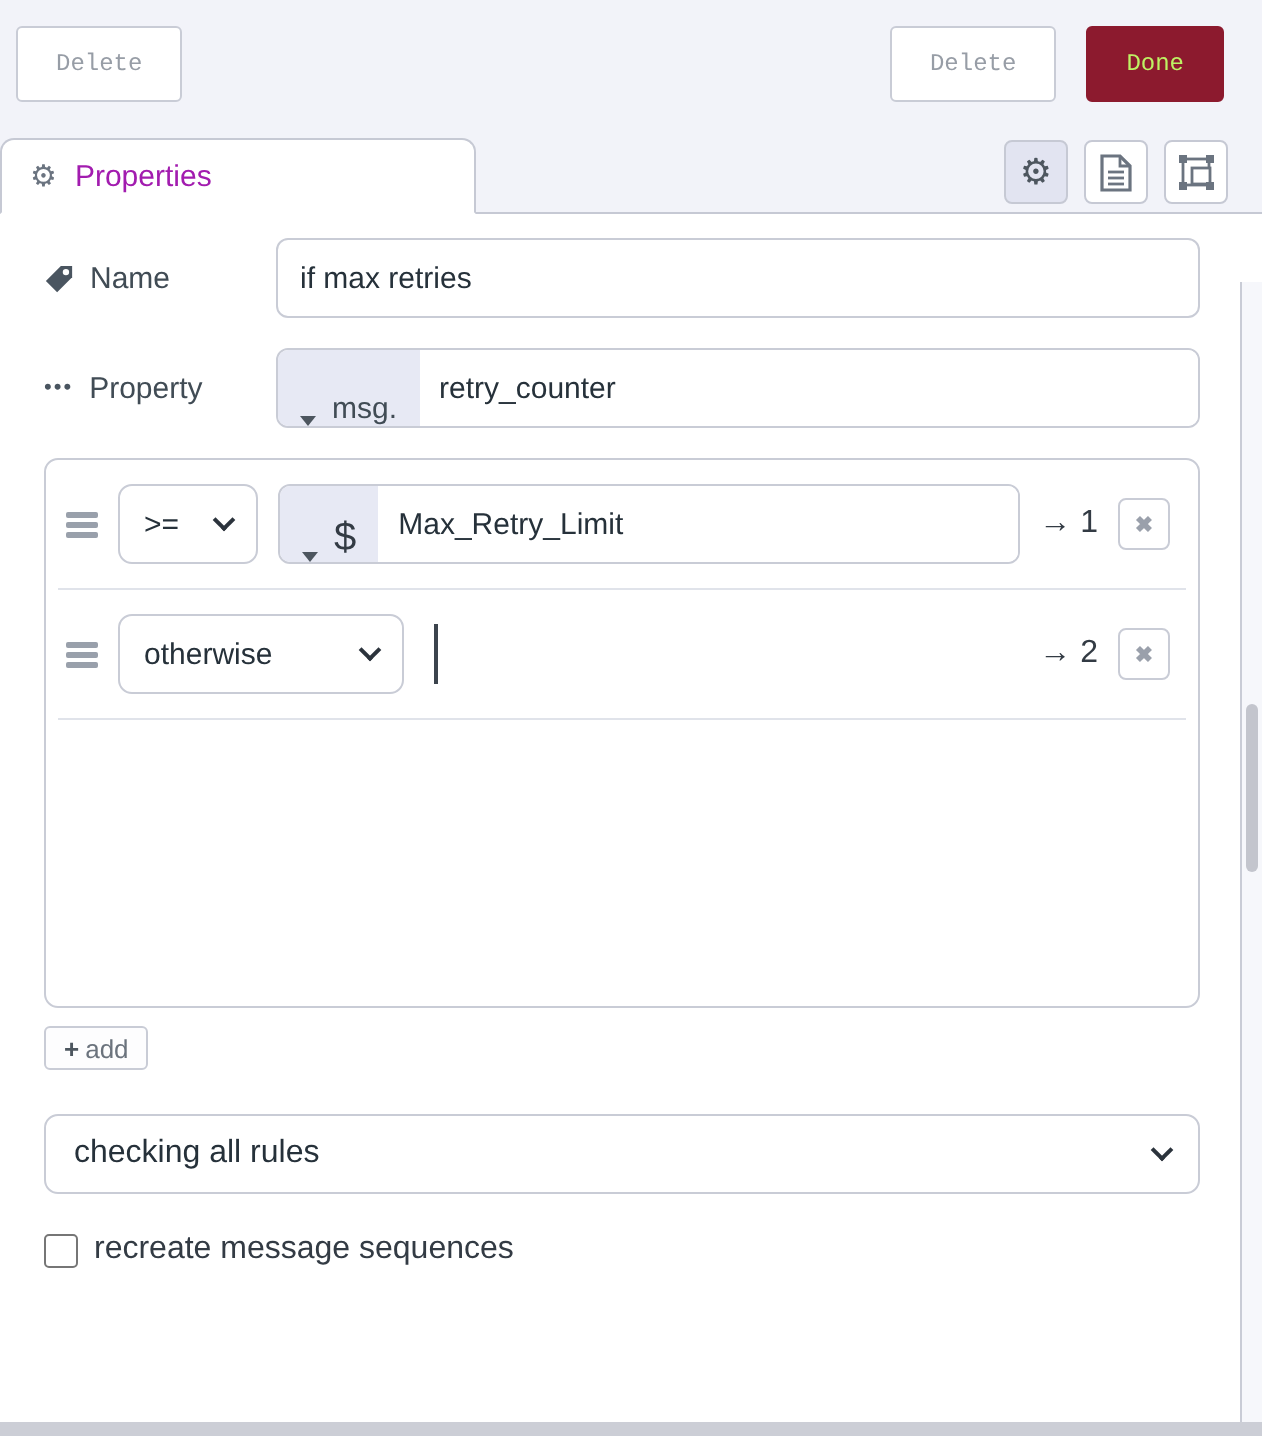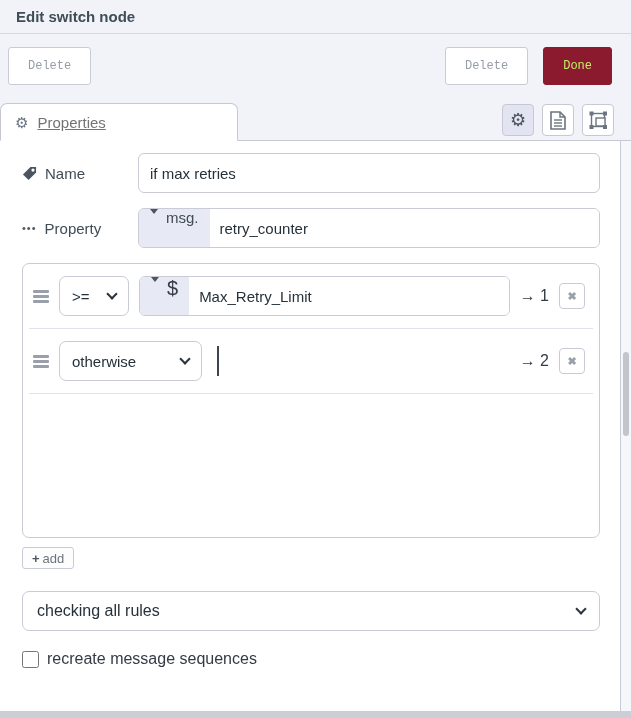--- a/index.html
+++ b/index.html
@@ -39,21 +39,21 @@
     height:44px; background:#f2f3f9; position:relative;
     border-bottom:1px solid #c6c9d4;
   }
   .tab {
     position:absolute; left:0; bottom:-1px; width:238px; height:38px;
     background:#ffffff; border:1px solid #c6c9d4; border-bottom:1px solid #ffffff;
     border-radius:7px 7px 0 0; display:flex; align-items:center; gap:9px;
     padding:0 14px; cursor:pointer;
   }
   .tab-gear { font-size:15px; color:#6b7480; line-height:1; }
-  .tab-label { font-size:15px; color:#737373; font-weight:500;text-decoration:underline; }
+  .tab-label { font-size:15px; color:#a21caf; font-weight:500; }
   .tab-buttons {
     position:absolute; right:17px; top:7px; display:flex; gap:8px;
   }
   .icon-btn {
     width:32px; height:32px; border:1px solid #c6c9d4; border-radius:4px;
     background:#fff; display:flex; align-items:center; justify-content:center;
     cursor:pointer; color:#6b7480;
   }
   .icon-btn.selected { background:#e2e4f1; }
   .icon-btn .gear-glyph { font-size:18px; color:#4d565f; line-height:1; }
@@ -70,21 +70,21 @@
   .text-input {
     flex:1; height:40px; border:1px solid #c9ccd6; border-radius:6px;
     font-family:inherit; font-size:15px; color:#26313a; padding:0 11px;
     outline:none; background:#fff; min-width:0;
   }
   .typed-input {
     flex:1; height:40px; border:1px solid #c9ccd6; border-radius:6px;
     display:flex; align-items:stretch; overflow:hidden; background:#fff; min-width:0;
   }
   .typed-prefix {
-    background:#e7e9f4; display:flex; align-items:flex-start; gap:8px;
+    background:#e7e9f4; display:flex; align-items:flex-end; gap:8px;
     padding:0 11px; cursor:pointer; flex:none;
   }
   .caret-down {
     width:0; height:0; border-left:4px solid transparent;
     border-right:4px solid transparent; border-top:5px solid #4d565f;
   }
   .typed-prefix-label { font-size:15px; color:#414c55; }
   .typed-prefix-sigil { font-size:20px; color:#333b44; }
   .typed-input input {
     border:none; outline:none; flex:1; font-family:inherit; font-size:15px;
@@ -154,23 +154,20 @@
   .bottom-strip {
     position:absolute; left:0; right:0; bottom:0; height:7px; background:#ccced6;
   }
   svg { display:block; }
 </style>
 </head>
 <body>
 
 <div class="dialog">
 
-  <div class="tray-header">
-    <span class="tray-title">Edit switch node</span>
-  </div>
 
   <div class="tray-toolbar">
     <button class="btn">Delete</button>
     <div class="toolbar-spacer"></div>
     <button class="btn">Delete</button>
     <button class="btn btn-done">Done</button>
   </div>
 
   <div class="tab-bar">
     <div class="tab">

